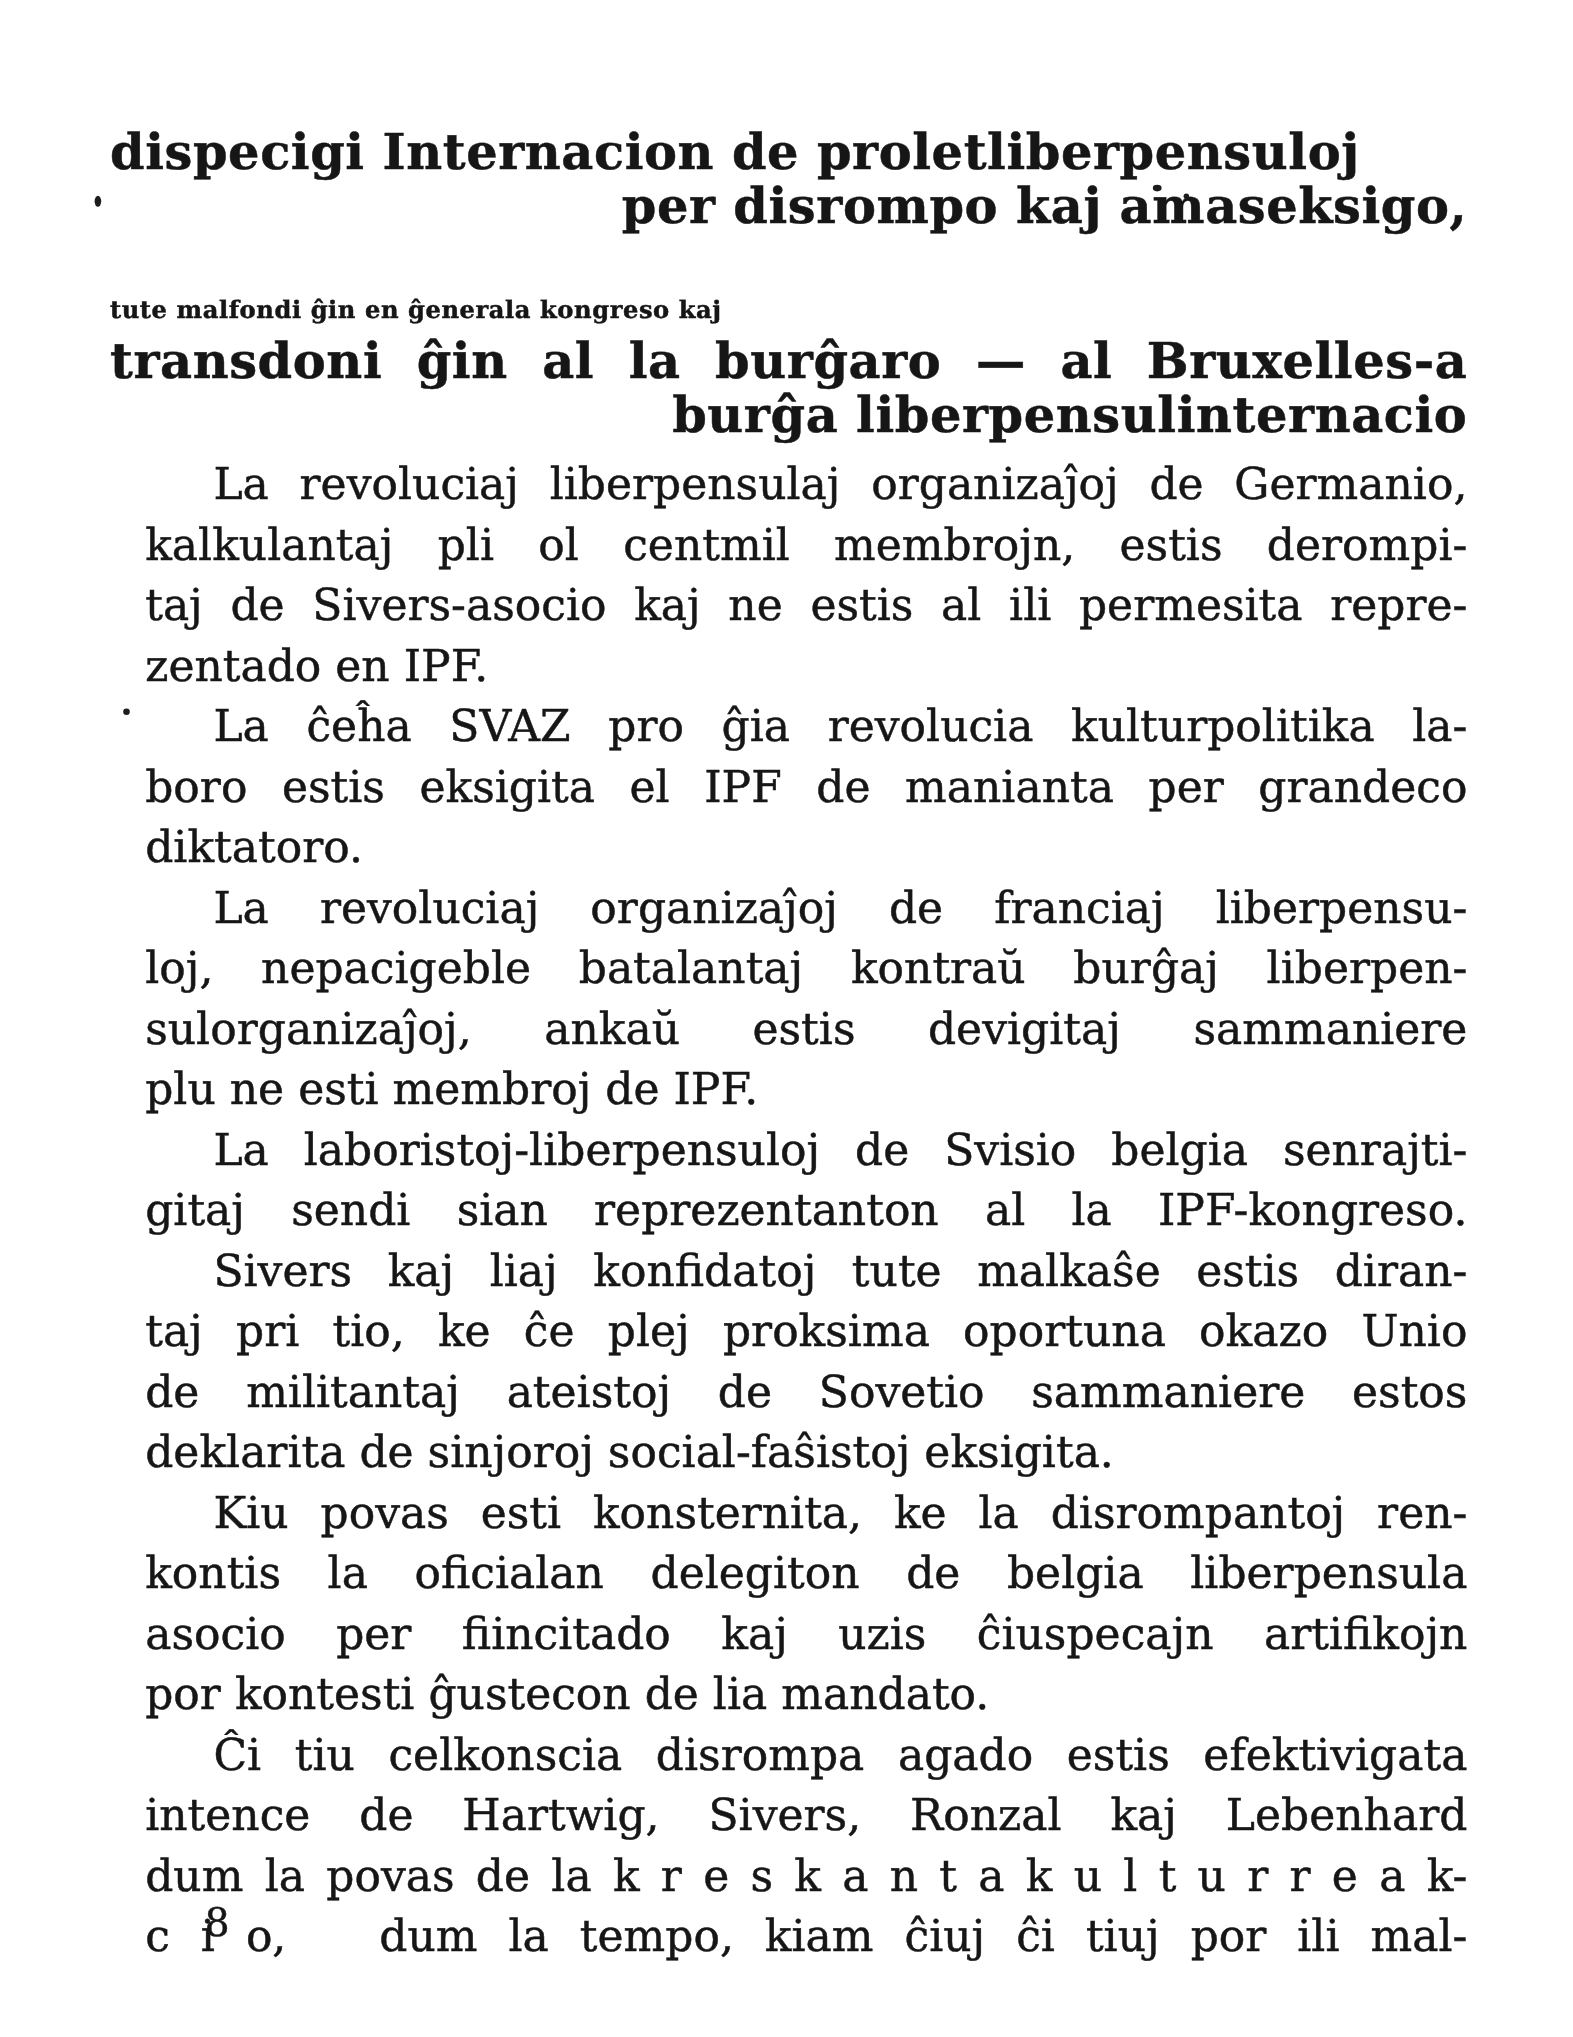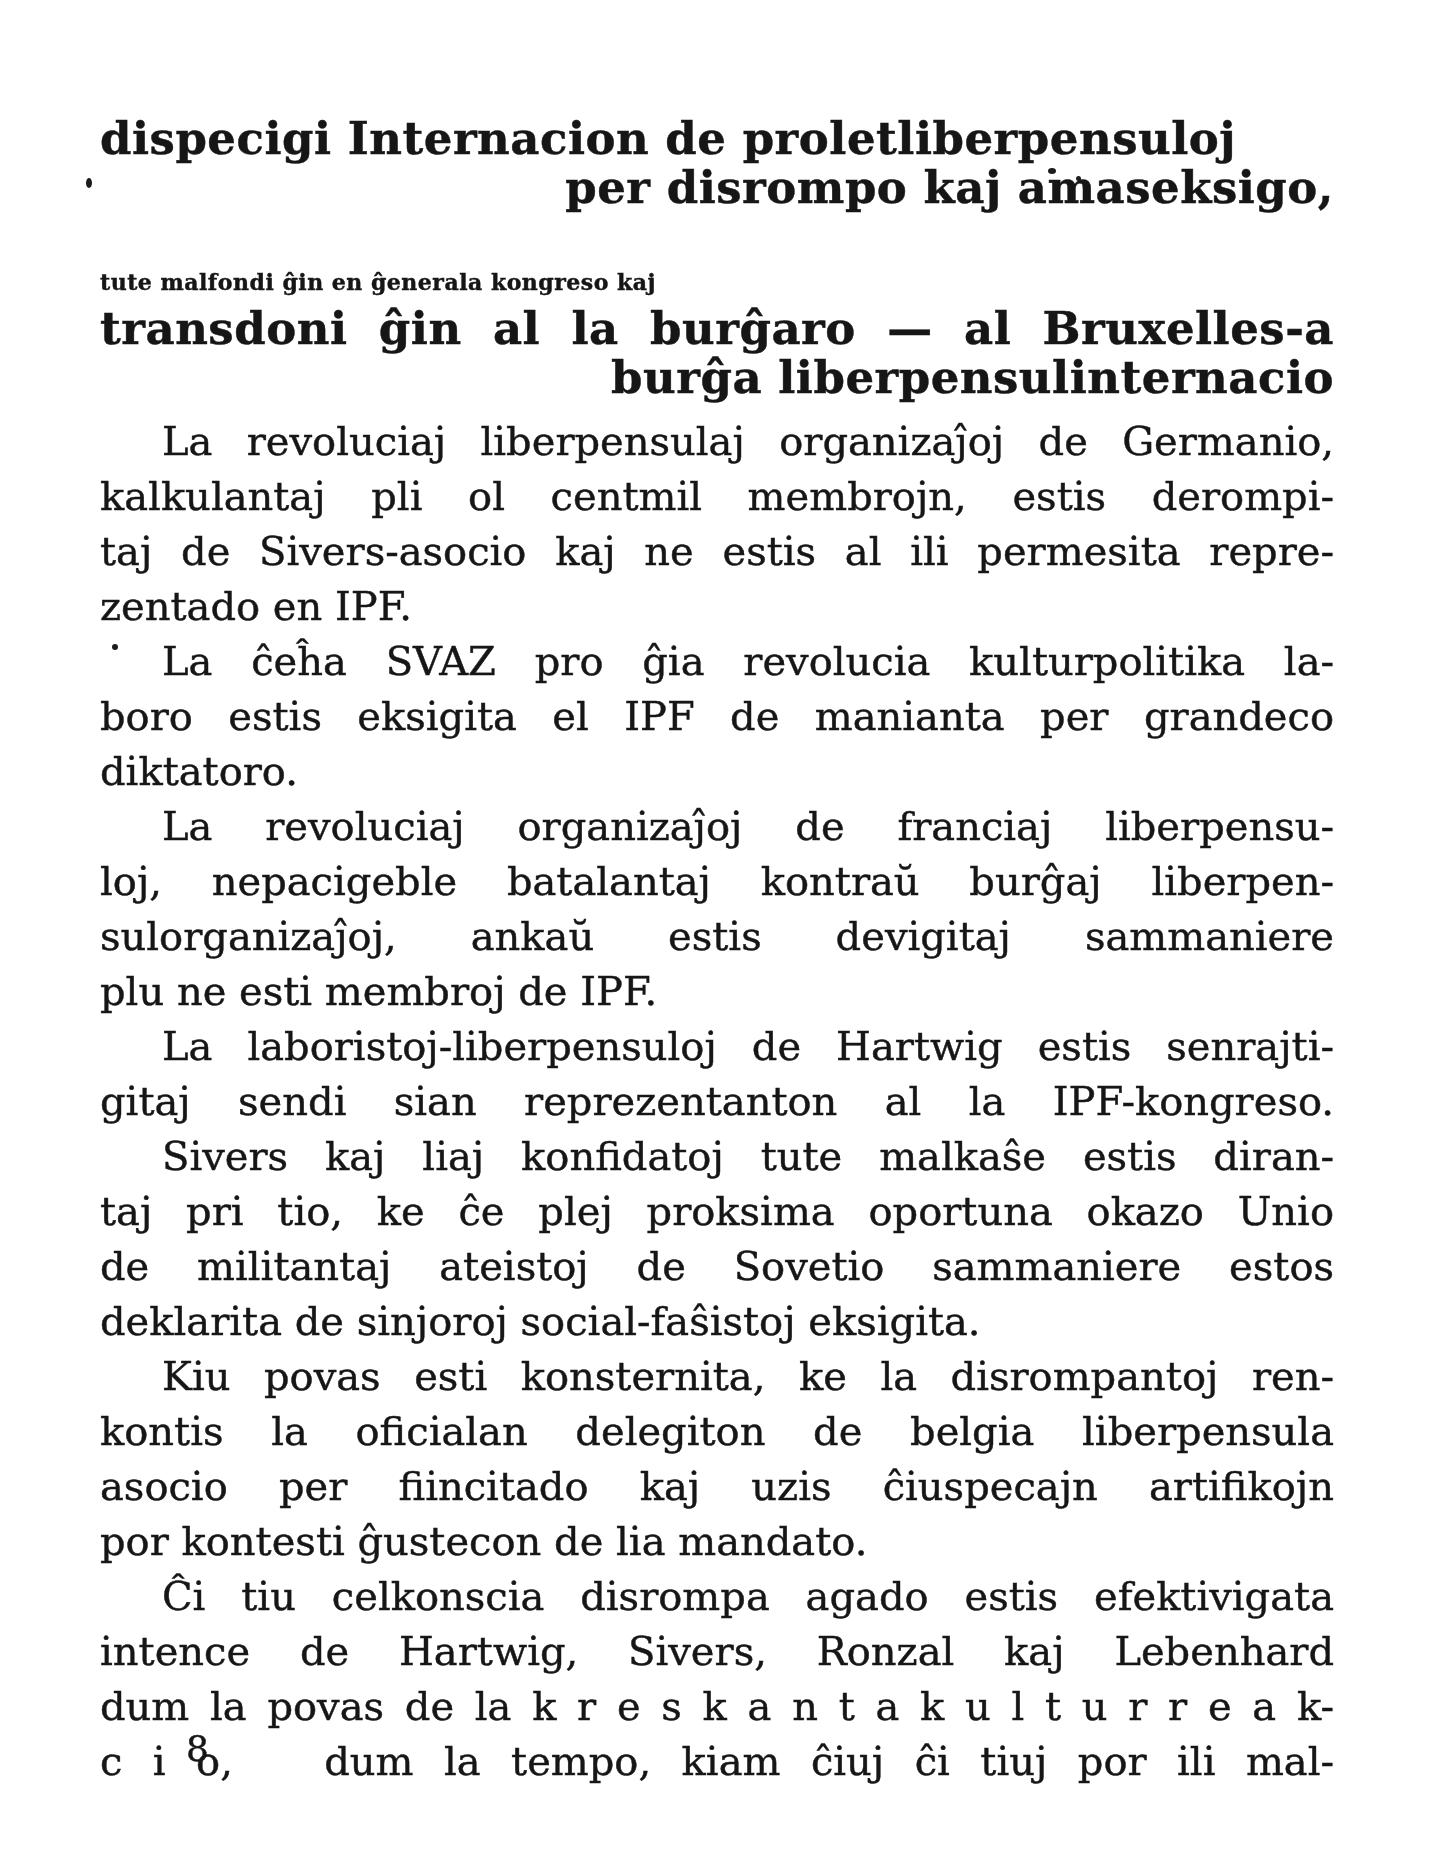--- a/index.html
+++ b/index.html
@@ -18,21 +18,21 @@
     -webkit-text-stroke: 0.45px #1a1a1a;
   }
   
   .h-line { font-weight: bold; letter-spacing: 0.5px; }
   .h-line.large { font-size: 45px; line-height: 49px; }
   .h-line.small { font-size: 22px; line-height: 44px; }
   .h-line.a-left   { text-align: left; margin-top: 48px; }
   .h-line.a-center { text-align: right; }
   .h-line.a-justify{ text-align: justify; text-align-last: justify; }
   
-  .body-text { margin-top: 12px; font-size: 40px; line-height: 55px; }
+  .body-text { margin-top: 12px; font-size: 40px; line-height: 55px; margin-left: 32px; }
   .b-line { text-align: left; }
   .b-line.just { text-align: justify; text-align-last: justify; }
   .b-line.indent { text-indent: 62px; }
   
   .page-number {
     position: absolute; left: 186px; top: 1728px;
     font-size: 36px; font-weight: normal;
   }
   
   .speck { position: absolute; background: #1c1c1c; border-radius: 50%; }
@@ -57,21 +57,21 @@
       <div class="b-line just">kalkulantaj pli ol centmil membrojn, estis derompi-</div>
       <div class="b-line just">taj de Sivers-asocio kaj ne estis al ili permesita repre-</div>
       <div class="b-line">zentado en IPF.</div>
       <div class="b-line indent just">La ĉeĥa SVAZ pro ĝia revolucia kulturpolitika la-</div>
       <div class="b-line just">boro estis eksigita el IPF de manianta per grandeco</div>
       <div class="b-line">diktatoro.</div>
       <div class="b-line indent just">La revoluciaj organizaĵoj de franciaj liberpensu-</div>
       <div class="b-line just">loj, nepacigeble batalantaj kontraŭ burĝaj liberpen-</div>
       <div class="b-line just">sulorganizaĵoj, ankaŭ estis devigitaj sammaniere</div>
       <div class="b-line">plu ne esti membroj de IPF.</div>
-      <div class="b-line indent just">La laboristoj-liberpensuloj de Hartwig estis senrajti-</div>
+      <div class="b-line indent just">La laboristoj-liberpensuloj de Svisio belgia senrajti-</div>
       <div class="b-line just">gitaj sendi sian reprezentanton al la IPF-kongreso.</div>
       <div class="b-line indent just">Sivers kaj liaj konfidatoj tute malkaŝe estis diran-</div>
       <div class="b-line just">taj pri tio, ke ĉe plej proksima oportuna okazo Unio</div>
       <div class="b-line just">de militantaj ateistoj de Sovetio sammaniere estos</div>
       <div class="b-line">deklarita de sinjoroj social-faŝistoj eksigita.</div>
       <div class="b-line indent just">Kiu povas esti konsternita, ke la disrompantoj ren-</div>
       <div class="b-line just">kontis la oficialan delegiton de belgia liberpensula</div>
       <div class="b-line just">asocio per fiincitado kaj uzis ĉiuspecajn artifikojn</div>
       <div class="b-line">por kontesti ĝustecon de lia mandato.</div>
       <div class="b-line indent just">Ĉi tiu celkonscia disrompa agado estis efektivigata</div>

